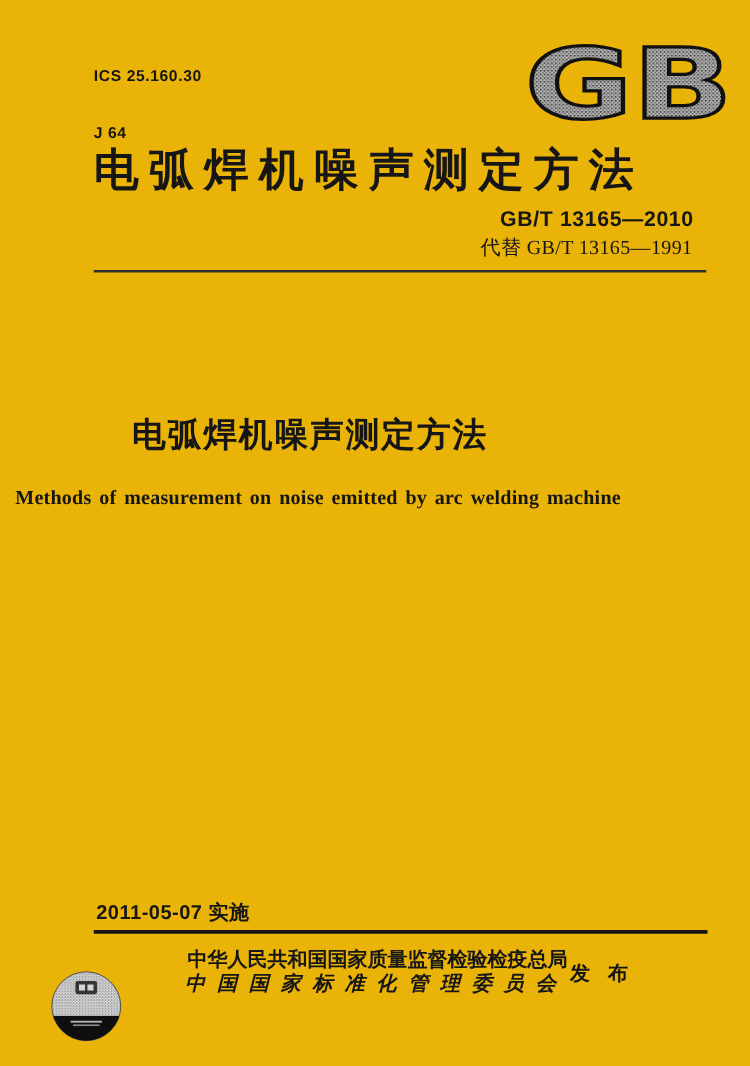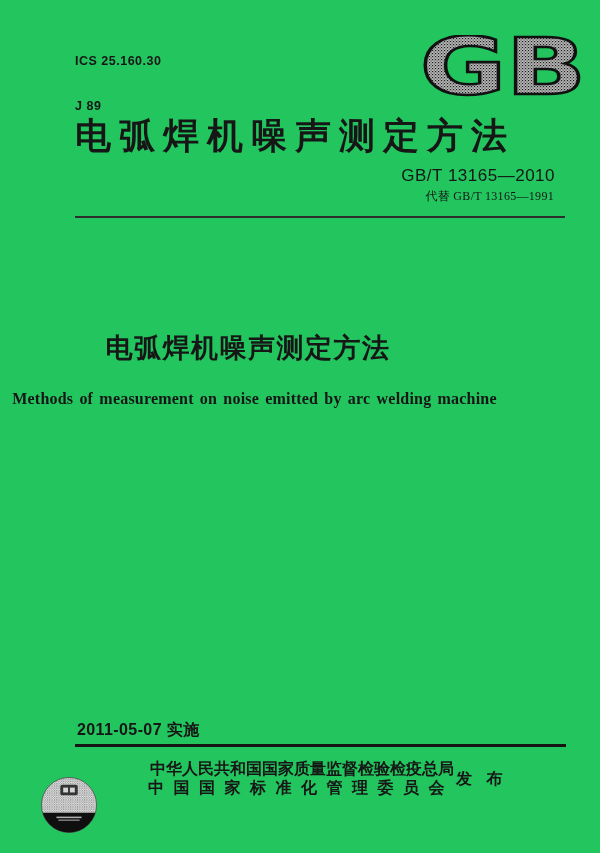--- a/index.html
+++ b/index.html
@@ -1,39 +1,39 @@
 <!DOCTYPE html>
 <html><head>
 <meta charset="utf-8">
 <style>
   html,body{margin:0;padding:0;background:#e9e9e9;}
   .page{
     position:relative;width:600px;height:853px;margin:0 auto;
-    background:#22c55e;color:#161616;overflow:hidden;
+    background:#eab308;color:#161616;overflow:hidden;
     font-family:"Liberation Sans",sans-serif;
   }
   .ics{
     position:absolute;left:75px;top:24px;
     font-size:12.5px;font-weight:bold;line-height:15px;letter-spacing:.5px;
     white-space:pre;
   }
   .gb-logo{position:absolute;left:417px;top:35px;width:172px;height:66px;}
   .header-title{
     position:absolute;left:75px;top:112px;
     font-family:"Liberation Serif",serif;
     font-size:36px;font-weight:bold;letter-spacing:8px;white-space:nowrap;
   }
   .std-number{
     position:absolute;right:45px;top:166px;
-    font-size:17px;font-weight:normal;letter-spacing:.5px;
+    font-size:17px;font-weight:bold;letter-spacing:.5px;
   }
   .replaces{
     position:absolute;right:46px;top:188px;
     font-family:"Liberation Serif",serif;
-    font-size:12px;text-align:right;letter-spacing:.3px;
+    font-size:16px;text-align:right;letter-spacing:.3px;
   }
   .rule-top{position:absolute;left:75px;top:216px;width:490px;height:2px;background:#2e2e2e;}
   .title-cn{
     position:absolute;left:0;top:330px;width:496px;text-align:center;
     font-size:27px;font-weight:bold;letter-spacing:1.5px;
   }
   .title-en{
     position:absolute;left:0;top:390px;width:509px;text-align:center;
     font-family:"Liberation Serif",serif;
     font-size:16px;font-weight:bold;letter-spacing:.2px;word-spacing:2px;
@@ -42,36 +42,36 @@
     position:absolute;left:77px;top:720px;width:490px;
     display:flex;justify-content:space-between;
     font-size:16px;font-weight:bold;letter-spacing:.4px;
   }
   .rule-bottom{position:absolute;left:75px;top:744px;width:491px;height:3px;background:#151515;}
   .issuer{
     position:absolute;left:148px;top:759px;
     font-family:"Liberation Serif",serif;
     font-size:16px;font-weight:bold;line-height:19px;white-space:nowrap;text-align:right;
   }
-  .issuer-l2{letter-spacing:9.5px;}
+  .issuer-l2{letter-spacing:9.5px;font-style:italic;}
   .publish{
     position:absolute;left:456px;top:769px;
     font-family:Liberation Sans, sans-serif;
     font-size:16px;font-weight:bold;letter-spacing:5px;white-space:nowrap;
   }
   .seal{position:absolute;left:40px;top:776px;width:58px;height:58px;}
 </style>
 </head>
 <body>
 
 <div class="page">
 
   <div class="ics">
     <div>ICS 25.160.30</div>
-    <div>J 89</div>
+    <div>J 64</div>
   </div>
 
   <svg class="gb-logo" viewBox="0 0 172 66" xmlns="http://www.w3.org/2000/svg" aria-hidden="true">
     <defs>
       <pattern id="spk" width="3" height="3" patternUnits="userSpaceOnUse">
         <rect width="3" height="3" fill="#ababab"></rect>
         <rect x="0" y="0" width="1.1" height="1.1" fill="#1d1d1d"></rect>
         <rect x="1.7" y="1.6" width="0.9" height="0.9" fill="#333"></rect>
         <rect x="0.4" y="1.9" width="0.6" height="0.6" fill="#f2f2f2"></rect>
       </pattern>

